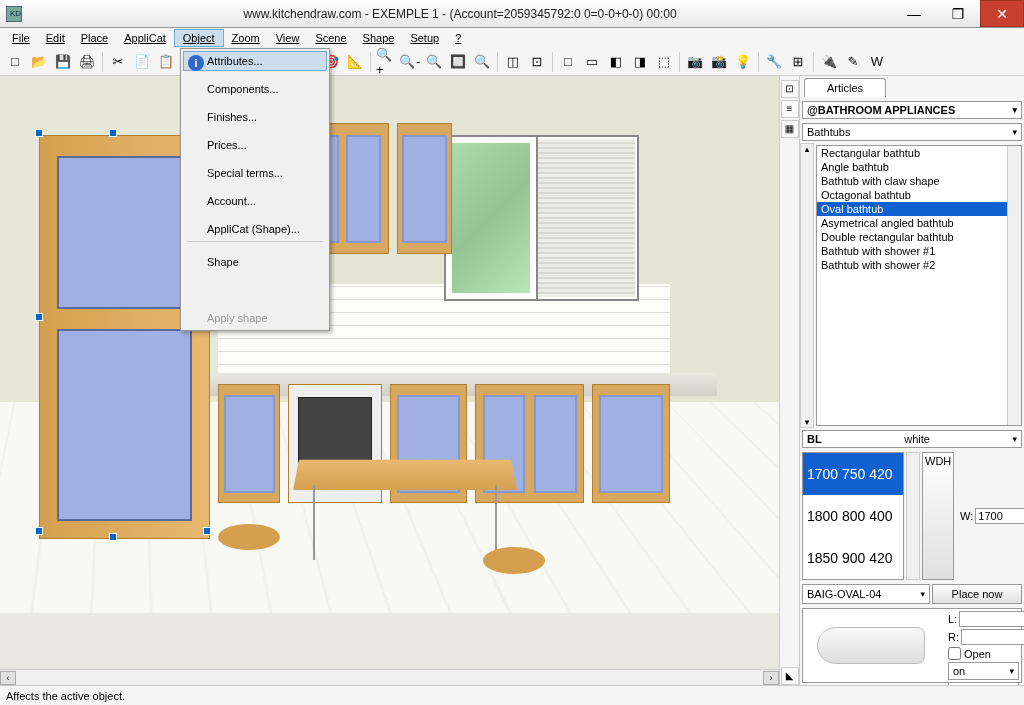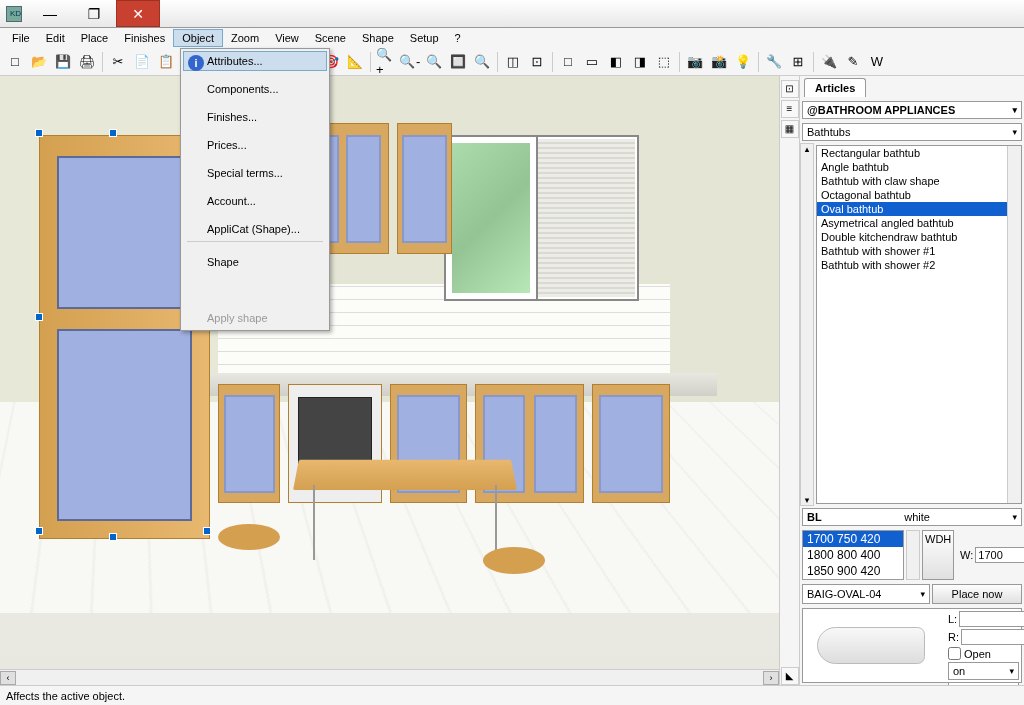--- a/index.html
+++ b/index.html
@@ -4,21 +4,21 @@
 <style>
 * { margin: 0; padding: 0; box-sizing: border-box; font-family: Tahoma, Arial, sans-serif; font-size: 11px; }
 body { background: #fff; width: 1024px; height: 705px; overflow: hidden; display: flex; flex-direction: column; }
 .titlebar { height: 28px; background: linear-gradient(to bottom, #fefefe, #e8e8e8); display: flex; align-items: center; border-bottom: 1px solid #999; position: relative; }
 .titlebar-icon { width: 16px; height: 16px; background: #7a9; border: 1px solid #567; margin: 15px 6px; font-size: 8px; text-align: right; line-height: 14px; color: #035; }
 .titlebar-text { flex: 1; text-align: center; color: #222; font-size: 12px; }
 .window-controls { display: flex; height: 100%; }
 .win-btn { width: 44px; height: 100%; display: flex; align-items: center; justify-content: center; font-size: 14px; cursor: default; }
 .win-btn.close { background: #c84030; color: #fff; border: 1px solid #a03020; }
 .menubar { height: 20px; background: #f5f5f5; display: flex; align-items: center; padding: 0 4px; position: relative; }
-.menu-item { padding: 2px 8px; cursor: default; }
+.menu-item { padding: 2px 8px; cursor: default; text-decoration: underline; }
 .menu-item.active { background: #cde; border: 1px solid #7ac; }
 .dropdown { position: absolute; top: 20px; left: 180px; width: 150px; background: #f0f0f0; border: 1px solid #999; box-shadow: 2px 2px 4px rgba(0,0,0,0.3); z-index: 100; padding: 2px; }
 .dropdown-item { padding: 12px 24px 4px 24px; cursor: default; }
 .dropdown-item.highlighted { background: #cde; border: 1px solid #7ac; padding: 3px 23px; }
 .dropdown-item.disabled { color: #999; margin-top: 28px; }
 .dropdown-sep { height: 1px; background: #ccc; margin: 2px 4px; }
 .info-icon { position: absolute; left: 4px; width: 16px; height: 16px; background: #36c; border-radius: 50%; color: #fff; text-align: center; line-height: 16px; font-weight: bold; font-size: 11px; }
 .toolbar { height: 28px; background: #f5f5f5; border-bottom: 1px solid #ccc; display: flex; align-items: center; padding: 0 4px; gap: 2px; }
 .tool-btn { width: 22px; height: 22px; border: 1px solid transparent; display: flex; align-items: center; justify-content: center; cursor: default; font-size: 13px; }
 .tool-sep { width: 1px; height: 20px; background: #ccc; margin: 0 2px; }
@@ -43,61 +43,62 @@
 .table { position: absolute; left: 38%; bottom: 18%; width: 28%; height: 18%; }
 .table-top { position: absolute; top: 0; left: 0; right: 0; height: 35%; background: linear-gradient(to bottom, #e8b870, #d4a050); border-radius: 2px; transform: perspective(400px) rotateX(35deg); }
 .chair { position: absolute; width: 8%; height: 15%; }
 .chair-seat { position: absolute; top: 30%; left: 0; right: 0; height: 30%; background: #d4a050; border-radius: 50%; }
 .sel-handle { position: absolute; width: 8px; height: 8px; background: #06c; border: 1px solid #fff; }
 .hscroll { height: 16px; background: #f0f0f0; border-top: 1px solid #ccc; display: flex; align-items: center; }
 .scroll-btn { width: 16px; height: 14px; background: #e0e0e0; border: 1px solid #aaa; text-align: center; font-size: 9px; line-height: 12px; cursor: default; }
 .right-panel { width: 225px; background: #f5f5f5; border-left: 1px solid #ccc; display: flex; flex-direction: column; }
 .pan-btn { width: 18px; height: 18px; border: 1px solid #ccc; background: #f8f8f8; font-size: 10px; text-align: center; line-height: 16px; cursor: default; }
 .tab-row { display: flex; padding: 2px 4px; }
-.tab { padding: 3px 10px; background: #fff; border: 1px solid #999; border-bottom: none; border-radius: 3px 3px 0 0; font-weight: bold; }
+.tab { padding: 3px 22px; background: #fff; border: 1px solid #999; border-bottom: none; border-radius: 3px 3px 0 0; font-weight: normal; }
 .combo { border: 1px solid #999; background: #fff; padding: 2px 4px; margin: 2px; display: flex; justify-content: space-between; align-items: center; cursor: default; }
 .combo-arrow { font-size: 9px; }
 .list-box { background: #fff; border: 1px solid #999; margin: 2px; flex: 1; overflow: auto; position: relative; }
 .list-item { padding: 1px 4px; cursor: default; }
 .list-item.selected { background: #1060d0; color: #fff; }
 .vscroll-strip { position: absolute; right: 0; top: 0; bottom: 0; width: 14px; background: #f0f0f0; border-left: 1px solid #ccc; }
 .dim-row { display: flex; margin: 2px; gap: 2px; }
 .dim-list { flex: 1; background: #fff; border: 1px solid #999; }
-.dim-item { padding: 1px 4px; font-size: 12px; cursor: default; }
+.dim-item { padding: 13px 4px; font-size: 14px; cursor: default; }
 .dim-item.selected { background: #1060d0; color: #fff; }
 .dim-fields { width: 100px; display: flex; flex-direction: row; gap: 1px; }
 .dim-field { display: flex; align-items: center; gap: 2px; }
 .dim-field label { width: 18px; text-align: right; }
 .dim-field input { flex: 1; border: 1px solid #999; padding: 1px 2px; font-size: 11px; }
 .btn { border: 1px solid #999; background: linear-gradient(to bottom, #fefefe, #e0e0e0); padding: 3px 8px; cursor: default; text-align: center; }
 .btn-row { display: flex; gap: 2px; margin: 2px; justify-content: flex-end; }
 .preview { background: #fff; border: 1px solid #999; margin: 2px; height: 75px; display: flex; }
 .preview-3d { flex: 1; position: relative; }
 .bathtub-shape { position: absolute; left: 10%; top: 25%; width: 75%; height: 50%; background: linear-gradient(to bottom, #f8f8f8, #ddd); border-radius: 20px 8px 8px 20px; border: 1px solid #bbb; }
 .preview-controls { width: 75px; display: flex; flex-direction: column; gap: 2px; padding: 2px; font-size: 10px; }
 .statusbar { height: 20px; background: #f5f5f5; border-top: 1px solid #ccc; display: flex; align-items: center; padding: 0 6px; }
 .small-icon-btn { width: 20px; height: 20px; border: 1px solid #aaa; background: #f0f0f0; text-align: center; line-height: 18px; font-size: 11px; cursor: default; }
 </style>
 </head>
 <body>
 
 <div class="titlebar">
   <div class="titlebar-icon">KD</div>
+  <div class="titlebar-text">www.kitchendraw.com - EXEMPLE 1 - (Account=2059345792:0 0=0-0+0-0) 00:00</div>
   <div class="window-controls">
     <div class="win-btn">—</div>
     <div class="win-btn">❐</div>
     <div class="win-btn close">✕</div>
   </div>
 </div>
 
 <div class="menubar">
   <span class="menu-item">File</span>
   <span class="menu-item">Edit</span>
   <span class="menu-item">Place</span>
-  <span class="menu-item">Finishes</span>
+  <span class="menu-item">AppliCat</span>
   <span class="menu-item active">Object</span>
   <span class="menu-item">Zoom</span>
   <span class="menu-item">View</span>
   <span class="menu-item">Scene</span>
   <span class="menu-item">Shape</span>
   <span class="menu-item">Setup</span>
   <span class="menu-item">?</span>
 
   <div class="dropdown">
     <div class="dropdown-item highlighted" style="position:relative;">
@@ -261,21 +262,21 @@
         <div style="text-align:center; font-size:9px;">▴</div>
         <div style="text-align:center; font-size:9px;">▾</div>
       </div>
       <div class="list-box" id="articles-list">
         <div class="list-item">Rectangular bathtub</div>
           <div class="list-item">Angle bathtub</div>
           <div class="list-item">Bathtub with claw shape</div>
           <div class="list-item">Octagonal bathtub</div>
           <div class="list-item selected">Oval bathtub</div>
           <div class="list-item">Asymetrical angled bathtub</div>
-          <div class="list-item">Double kitchendraw bathtub</div>
+          <div class="list-item">Double rectangular bathtub</div>
           <div class="list-item">Bathtub with shower #1</div>
           <div class="list-item">Bathtub with shower #2</div>
           <div class="vscroll-strip"></div>
       </div>
     </div>
 
     <div class="combo">
       <span style="font-weight:bold;">BL</span>
       <span style="flex:1; text-align:center;">white</span>
       <span class="combo-arrow">▾</span>

